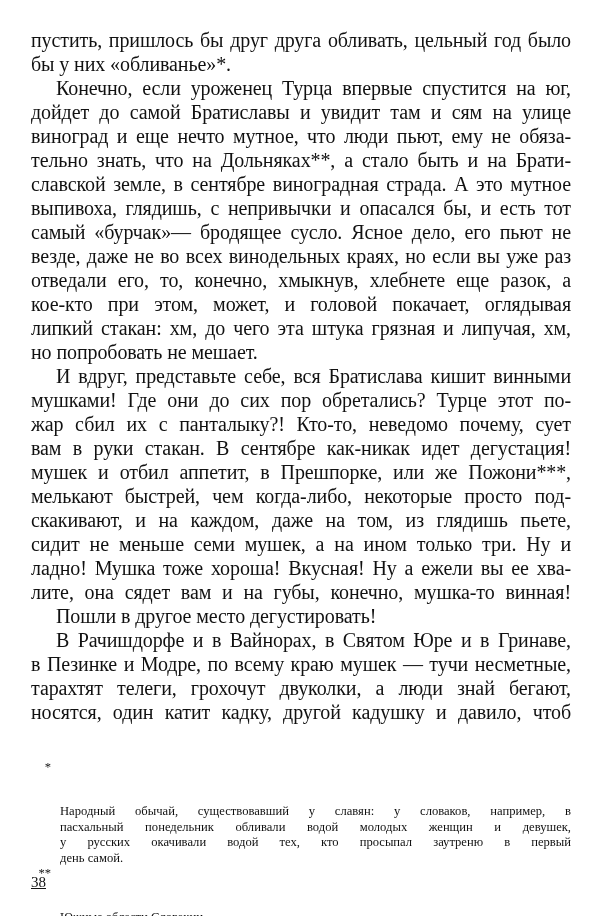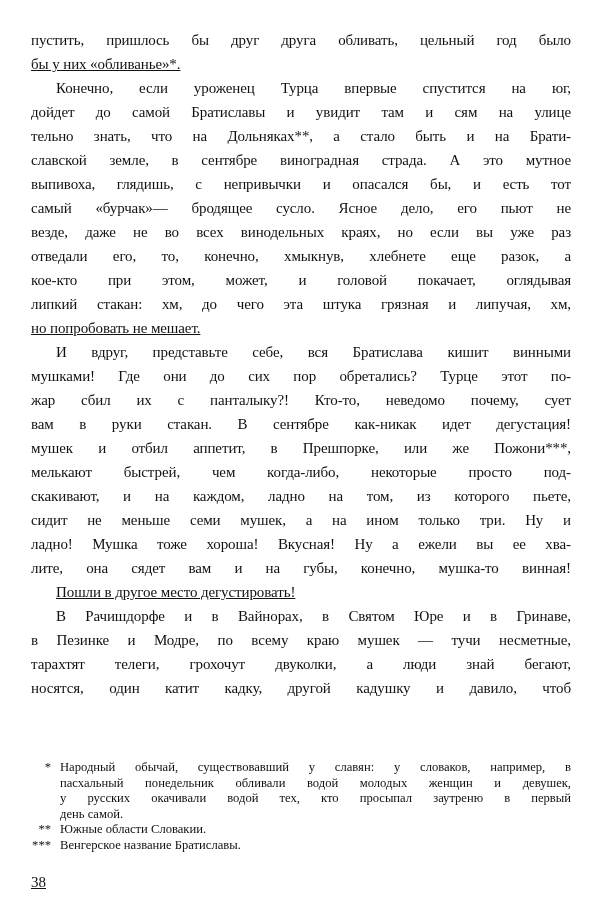--- a/index.html
+++ b/index.html
@@ -3,66 +3,67 @@
 <meta charset="utf-8">
 <style>
   html, body { margin: 0; padding: 0; }
   body {
     width: 600px; height: 916px; background: #ffffff; color: #111111;
     position: relative; overflow: hidden;
     font-family: "Liberation Serif", "DejaVu Serif", serif;
   }
   .page { position: absolute; left: 31px; top: 28px; width: 540px; }
   .line {
-    font-size: 15px; line-height: 24px; height: 24px;
+    font-size: 20px; line-height: 24px; height: 24px;
     text-align: justify; text-align-last: justify; white-space: nowrap;
     letter-spacing: -0.1px;
   }
-  .line.last { text-align-last: left; text-decoration: underline; }
+  .line.last { text-align-last: left; }
   .line.indent { padding-left: 25px; }
   .footnotes { position: absolute; left: 31px; top: 760px; width: 540px; }
   .fn { display: flex; font-size: 12.6px; line-height: 15.5px; }
   .fn-mark { width: 29px; text-align: right; padding-right: 9px; box-sizing: border-box; flex: none; }
-  .fn-body { flex: 1; }
+  .fn-body { flex: 1; margin-top: 44px; }
   .fn-line { text-align: justify; text-align-last: justify; white-space: nowrap; }
   .fn-line.last { text-align-last: left; }
   .page-number { position: absolute; left: 31px; top: 874px; font-size: 15px; text-decoration: underline; }
 </style>
 </head>
 <body>
 
 <div class="page">
 
   <div>
     <div class="line">пустить, пришлось бы друг друга обливать, цельный год было</div>
     <div class="line last">бы у них «обливанье»*.</div>
   </div>
 
   <div>
     <div class="line indent">Конечно, если уроженец Турца впервые спустится на юг,</div>
     <div class="line">дойдет до самой Братиславы и увидит там и сям на улице</div>
+    <div class="line">виноград и еще нечто мутное, что люди пьют, ему не обяза-</div>
     <div class="line">тельно знать, что на Дольняках**, а стало быть и на Брати-</div>
     <div class="line">славской земле, в сентябре виноградная страда. А это мутное</div>
     <div class="line">выпивоха, глядишь, с непривычки и опасался бы, и есть тот</div>
     <div class="line">самый «бурчак»— бродящее сусло. Ясное дело, его пьют не</div>
     <div class="line">везде, даже не во всех винодельных краях, но если вы уже раз</div>
     <div class="line">отведали его, то, конечно, хмыкнув, хлебнете еще разок, а</div>
     <div class="line">кое-кто при этом, может, и головой покачает, оглядывая</div>
     <div class="line">липкий стакан: хм, до чего эта штука грязная и липучая, хм,</div>
     <div class="line last">но попробовать не мешает.</div>
   </div>
 
   <div>
     <div class="line indent">И вдруг, представьте себе, вся Братислава кишит винными</div>
     <div class="line">мушками! Где они до сих пор обретались? Турце этот по-</div>
     <div class="line">жар сбил их с панталыку?! Кто-то, неведомо почему, сует</div>
     <div class="line">вам в руки стакан. В сентябре как-никак идет дегустация!</div>
     <div class="line">мушек и отбил аппетит, в Прешпорке, или же Пожони***,</div>
     <div class="line">мелькают быстрей, чем когда-либо, некоторые просто под-</div>
-    <div class="line">скакивают, и на каждом, ладно на том, из которого пьете,</div>
+    <div class="line">скакивают, и на каждом, даже на том, из глядишь пьете,</div>
     <div class="line">сидит не меньше семи мушек, а на ином только три. Ну и</div>
     <div class="line">ладно! Мушка тоже хороша! Вкусная! Ну а ежели вы ее хва-</div>
     <div class="line">лите, она сядет вам и на губы, конечно, мушка-то винная!</div>
   </div>
 
   <div>
     <div class="line indent last">Пошли в другое место дегустировать!</div>
   </div>
 
   <div>

